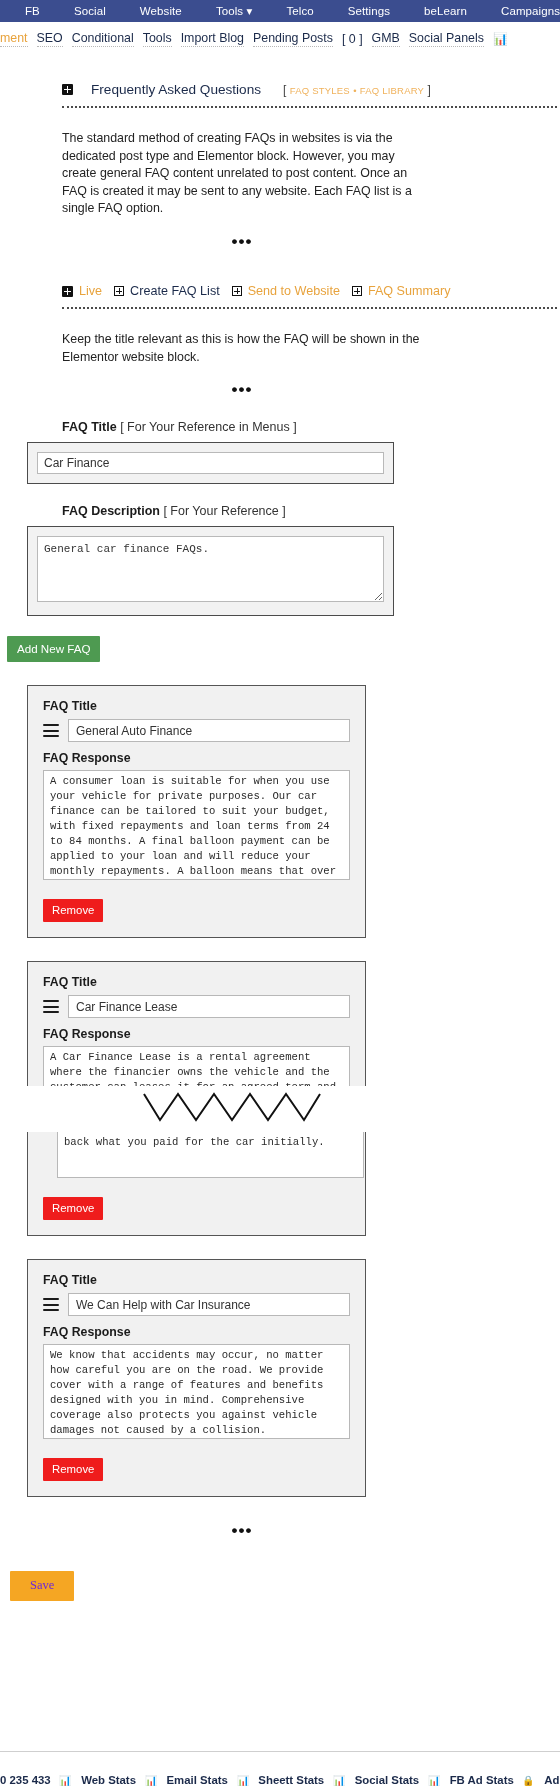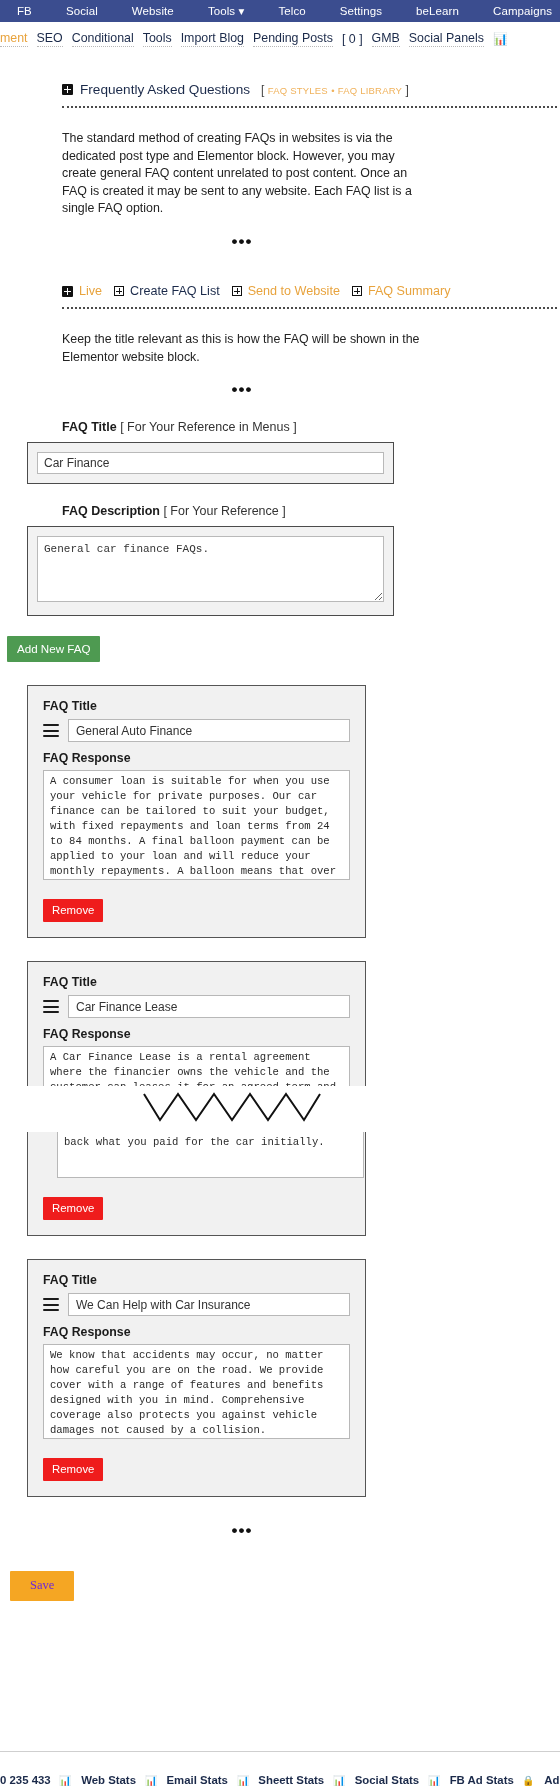--- a/index.html
+++ b/index.html
@@ -15,20 +15,21 @@
   }
 
   
   .admin-bar {
     height: 22px;
     background: #3b4d8f;
     display: flex;
     align-items: center;
     overflow: hidden;
     white-space: nowrap;
+    padding-left: 8px;
   }
   .admin-bar .ab-item {
     color: #ffffff;
     font-size: 11.5px;
     padding: 0 17px;
     line-height: 22px;
     letter-spacing: .1px;
   }
 
   
@@ -52,21 +53,21 @@
   .subnav .nolink { color: #1b2a4a; border-bottom: none; }
   .subnav .chart-glyph { color: #1b2a4a; font-size: 12px; border-bottom: none; }
 
   
   .page { padding: 0 0 0 0; }
   .inner { margin-left: 62px; width: 360px; }
 
   .section-head {
     display: flex;
     align-items: center;
-    gap: 7px;
+    gap: 18px;
     margin-top: 30px;
     font-size: 13.6px;
     color: #1b2a4a;
     white-space: nowrap;
   }
   .plus-box {
     display: inline-block;
     width: 11px; height: 11px;
     background: #111;
     color: #fff;

